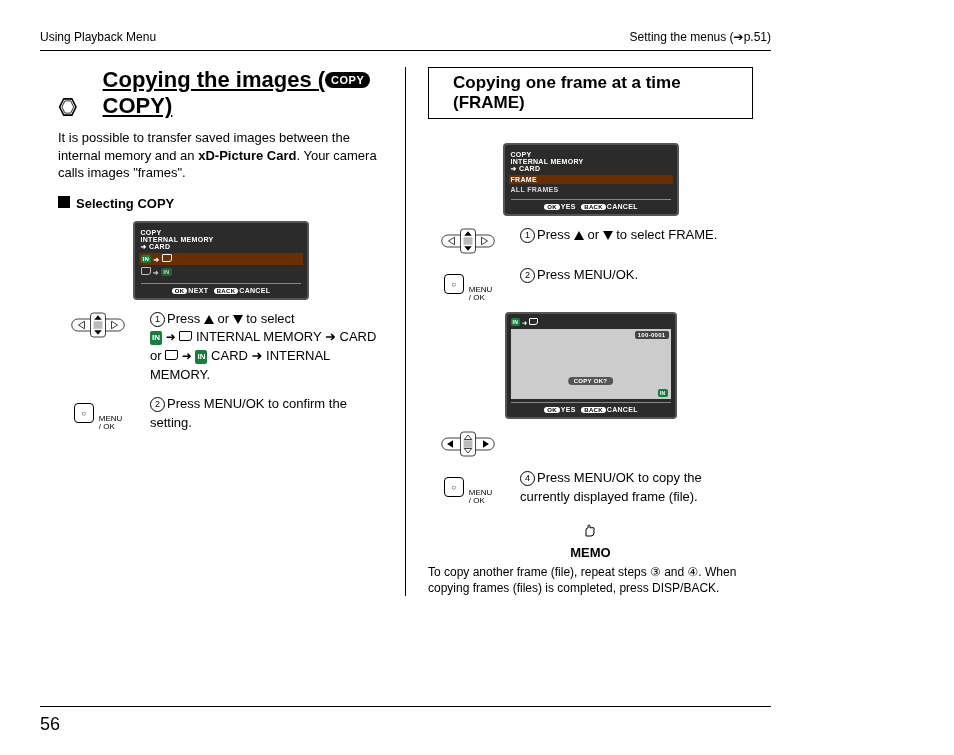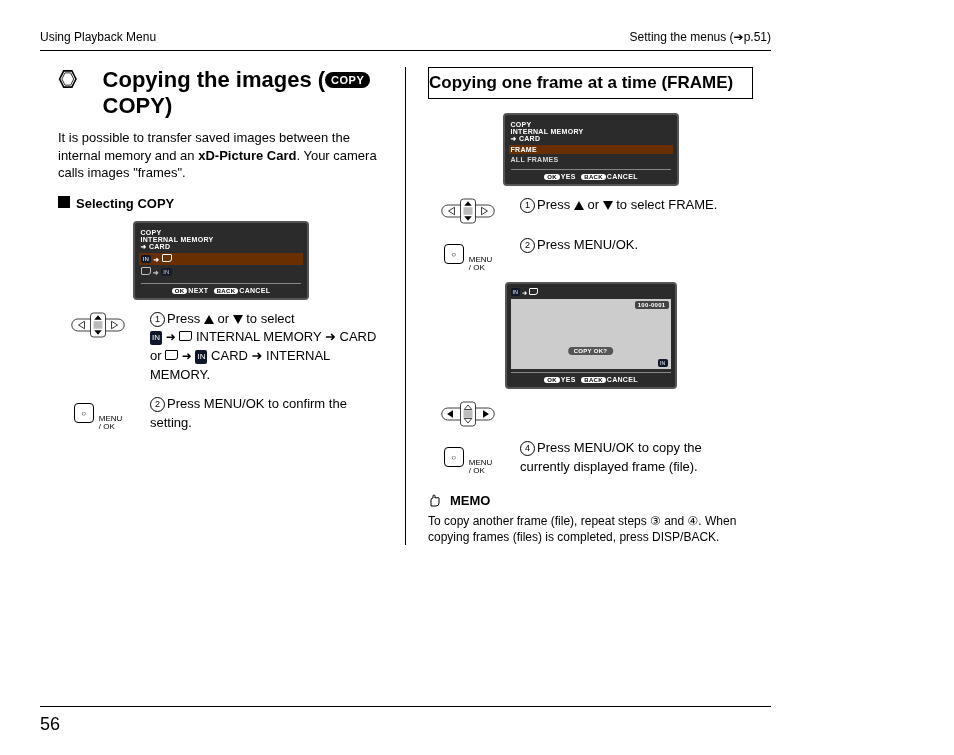--- a/index.html
+++ b/index.html
@@ -2,21 +2,21 @@
 <html><head>
 <meta charset="utf-8">
 <style>
   html,body{margin:0;padding:0;background:#fff;font-family:Arial,Helvetica,sans-serif;color:#000;}
   .page{width:811px;height:755px;position:relative;box-sizing:border-box;padding:30px 40px 20px 40px;}
   .hr-top,.hr-bot{border:0;border-top:1px solid #000;margin:0;}
   .hdr{display:flex;justify-content:space-between;font-size:12px;margin-bottom:6px;}
   .columns{display:flex;gap:0;margin-top:16px;}
   .col{flex:1;min-width:0;padding:0 18px;box-sizing:border-box;}
   .divider{width:1px;background:#000;margin:0 4px;}
-  .h1-row{display:flex;align-items:flex-start;gap:25px;font-weight:bold;font-size:22px;}
+  .h1-row{display:flex;align-items:flex-end;gap:25px;font-weight:bold;font-size:22px;text-decoration:underline;}
   .hex{width:24px;height:24px;}
   .subhead-row{display:flex;gap:6px;font-weight:bold;font-size:13px;margin:14px 0 10px;}
   .blk{width:12px;height:12px;background:#000;}
   .para{font-size:13px;line-height:1.35;margin:10px 0;}
   .bold{font-weight:bold;}
   .lcd{width:160px;background:#2b2b2b;border:2px solid #555;border-radius:4px;padding:6px 6px 4px 6px;color:#fff;font-size:7px;font-weight:bold;margin:6px auto 6px auto;letter-spacing:0.3px;}
   .lcd .hl{background:#6a2f00;padding:1px 2px;display:block;margin:2px -2px;}
   .lcd .btnbar{border-top:1px solid #888;margin-top:6px;padding-top:3px;text-align:center;font-size:7px;}
   .lcd .pill{background:#fff;color:#000;border-radius:6px;padding:0 3px;margin:0 1px;font-size:6px;display:inline-block;}
   .lcd .imgbox{height:70px;background:#ccc;margin:3px 0;position:relative;}
@@ -28,25 +28,25 @@
   .okbtn{width:18px;height:18px;border:1.5px solid #000;border-radius:4px;display:flex;align-items:center;justify-content:center;font-size:8px;}
   .okgrp{display:flex;align-items:center;gap:5px;}
   .okgrp .lbls{font-size:8px;line-height:1;margin-top:20px;}
   .steps{font-size:13px;line-height:1.45;}
   .stepnum{display:inline-block;border:1px solid #000;border-radius:50%;width:13px;height:13px;font-size:9px;text-align:center;line-height:13px;vertical-align:1px;margin-right:2px;}
   .tri{display:inline-block;vertical-align:-1px;}
   .tri-up{width:0;height:0;border-left:5px solid transparent;border-right:5px solid transparent;border-bottom:9px solid #000;}
   .tri-down{width:0;height:0;border-left:5px solid transparent;border-right:5px solid transparent;border-top:9px solid #000;}
   .tri-left{width:0;height:0;border-top:5px solid transparent;border-bottom:5px solid transparent;border-right:9px solid #000;}
   .tri-right{width:0;height:0;border-top:5px solid transparent;border-bottom:5px solid transparent;border-left:9px solid #000;}
-  .inbadge{display:inline-block;background:#0f172a;color:#fff;font-size:8px;font-weight:normal;padding:1px 2px;border-radius:2px;vertical-align:1px;}
+  .inbadge{display:inline-block;background:#15803d;color:#fff;font-size:8px;font-weight:bold;padding:1px 2px;border-radius:2px;vertical-align:1px;}
   .cardicn{display:inline-block;border:1.5px solid #000;width:11px;height:8px;border-radius:1px 1px 3px 1px;vertical-align:0;}
   .arrow{display:inline-block;font-size:12px;vertical-align:0;}
-  .h2-box{border:1.5px solid #000;padding:5px 0;font-weight:bold;font-size:17px;margin-bottom:14px;}
-  .memo-row{display:flex;align-items:center;gap:6px;font-weight:bold;font-size:13px;margin:16px 0 4px;}
+  .h2-box{border:1.5px solid #000;padding:5px 24px;font-weight:bold;font-size:17px;margin-bottom:24px;}
+  .memo-row{display:flex;align-items:center;gap:6px;font-weight:bold;font-size:13px;margin:16px 0 4px;flex-direction:column;}
   .memo-txt{font-size:12px;line-height:1.35;}
   .pagenum{position:absolute;left:40px;bottom:20px;font-size:18px;margin-top:43px;}
   .copybadge{display:inline-block;background:#000;color:#fff;font-size:11px;border-radius:10px;padding:2px 6px;vertical-align:3px;font-weight:bold;letter-spacing:0.5px;}
 </style>
 </head>
 <body>
 
 <div class="page">
   <div class="hdr">
     <span>Using Playback Menu</span>

